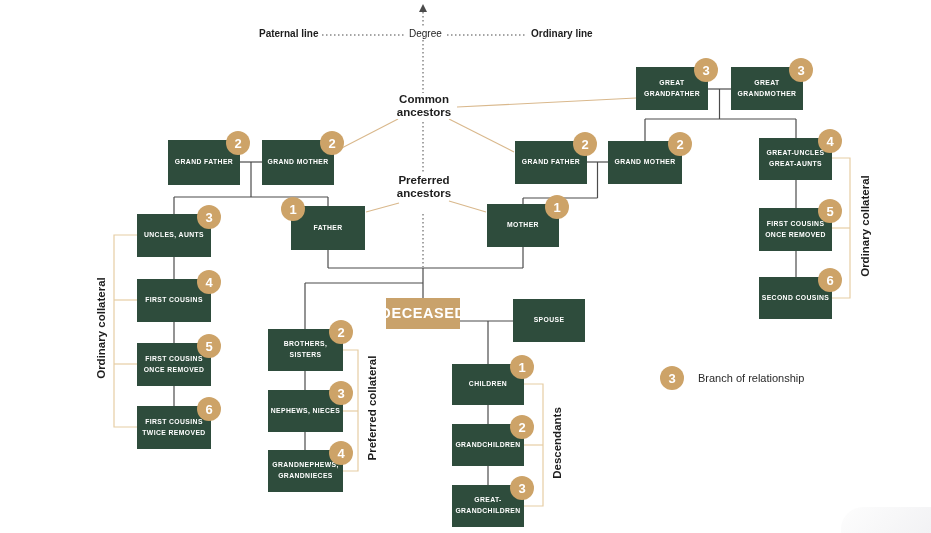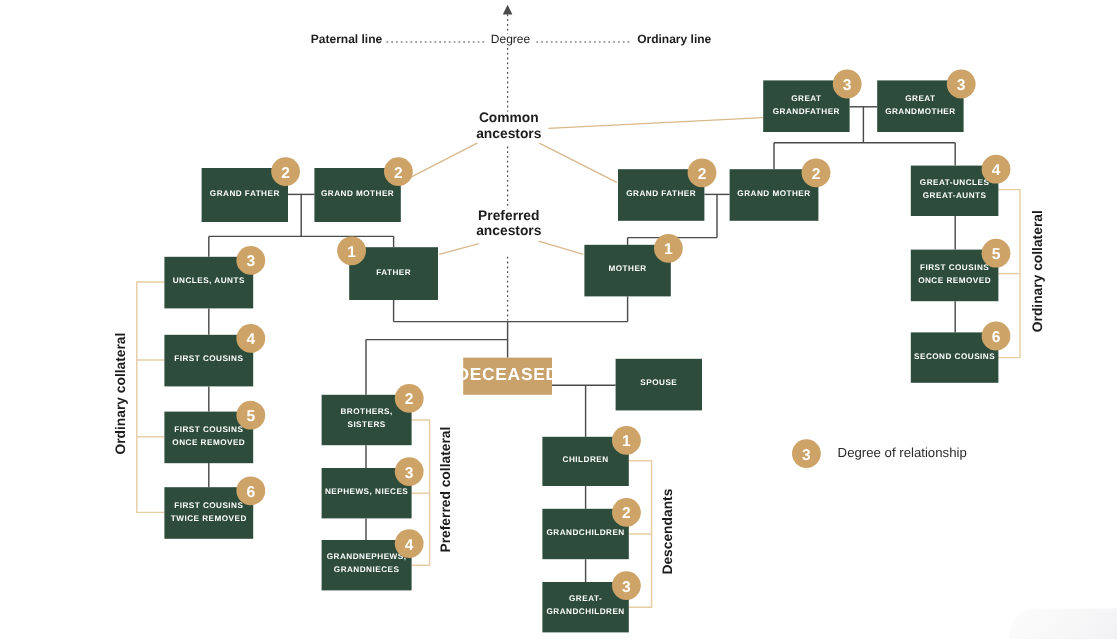--- a/index.html
+++ b/index.html
@@ -237,17 +237,17 @@
     <span class="node-label">FIRST COUSINS
 ONCE REMOVED</span>
   </div>
   <div class="node" style="left:759px;top:277px;width:73px;height:42px">
     <span class="badge tr">6</span>
     <span class="node-label">SECOND COUSINS</span>
   </div>
 
   <div class="legend">
     <span class="badge">3</span>
-    <span class="legend-text">Degree of relationship</span>
+    <span class="legend-text">Branch of relationship</span>
   </div>
 
   <div class="corner-artifact"></div>
 </div>
 
 </body></html>

